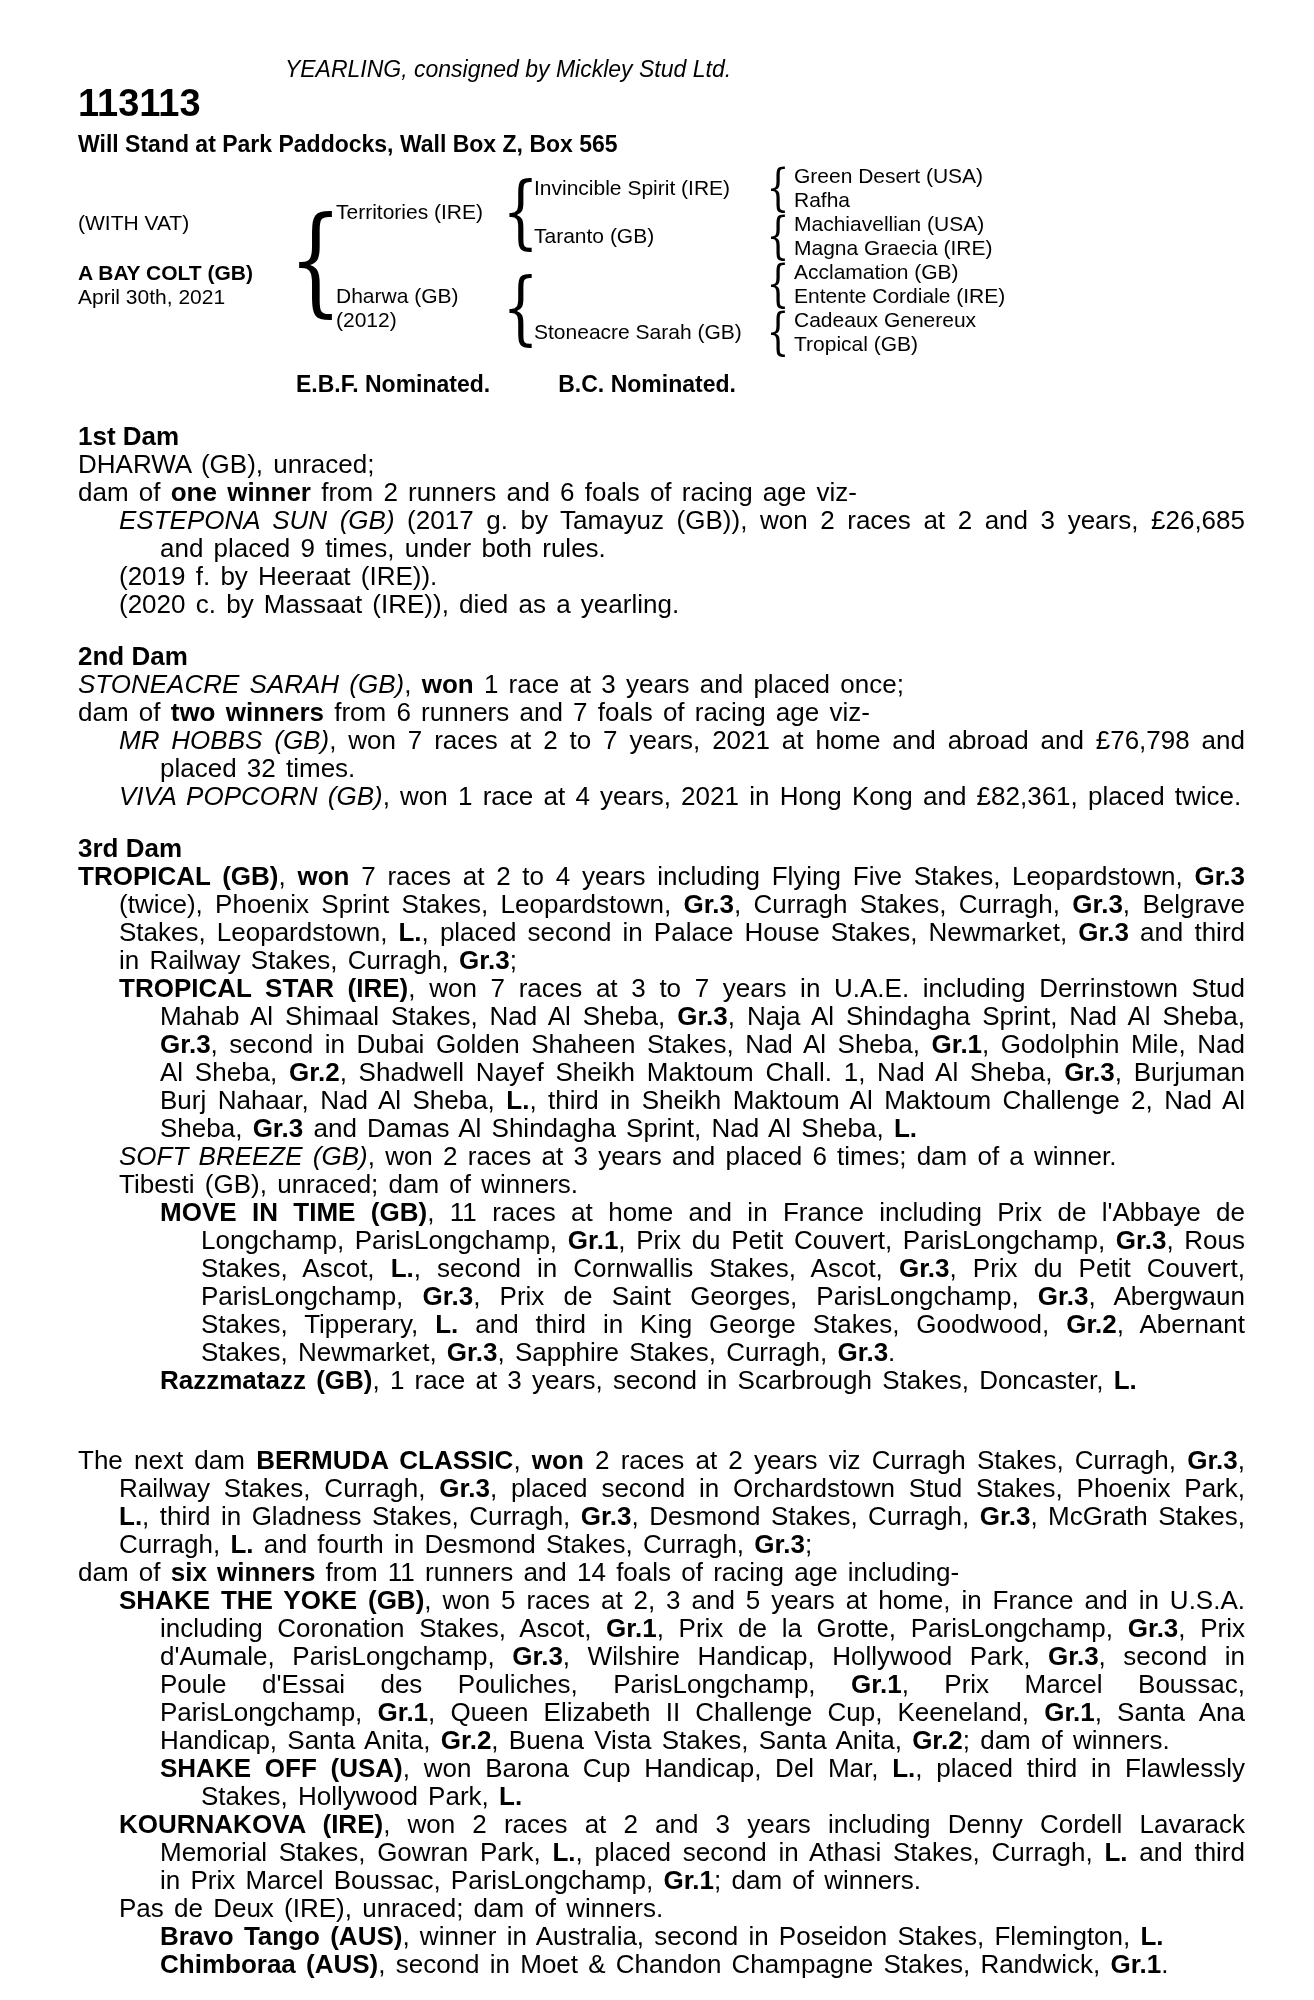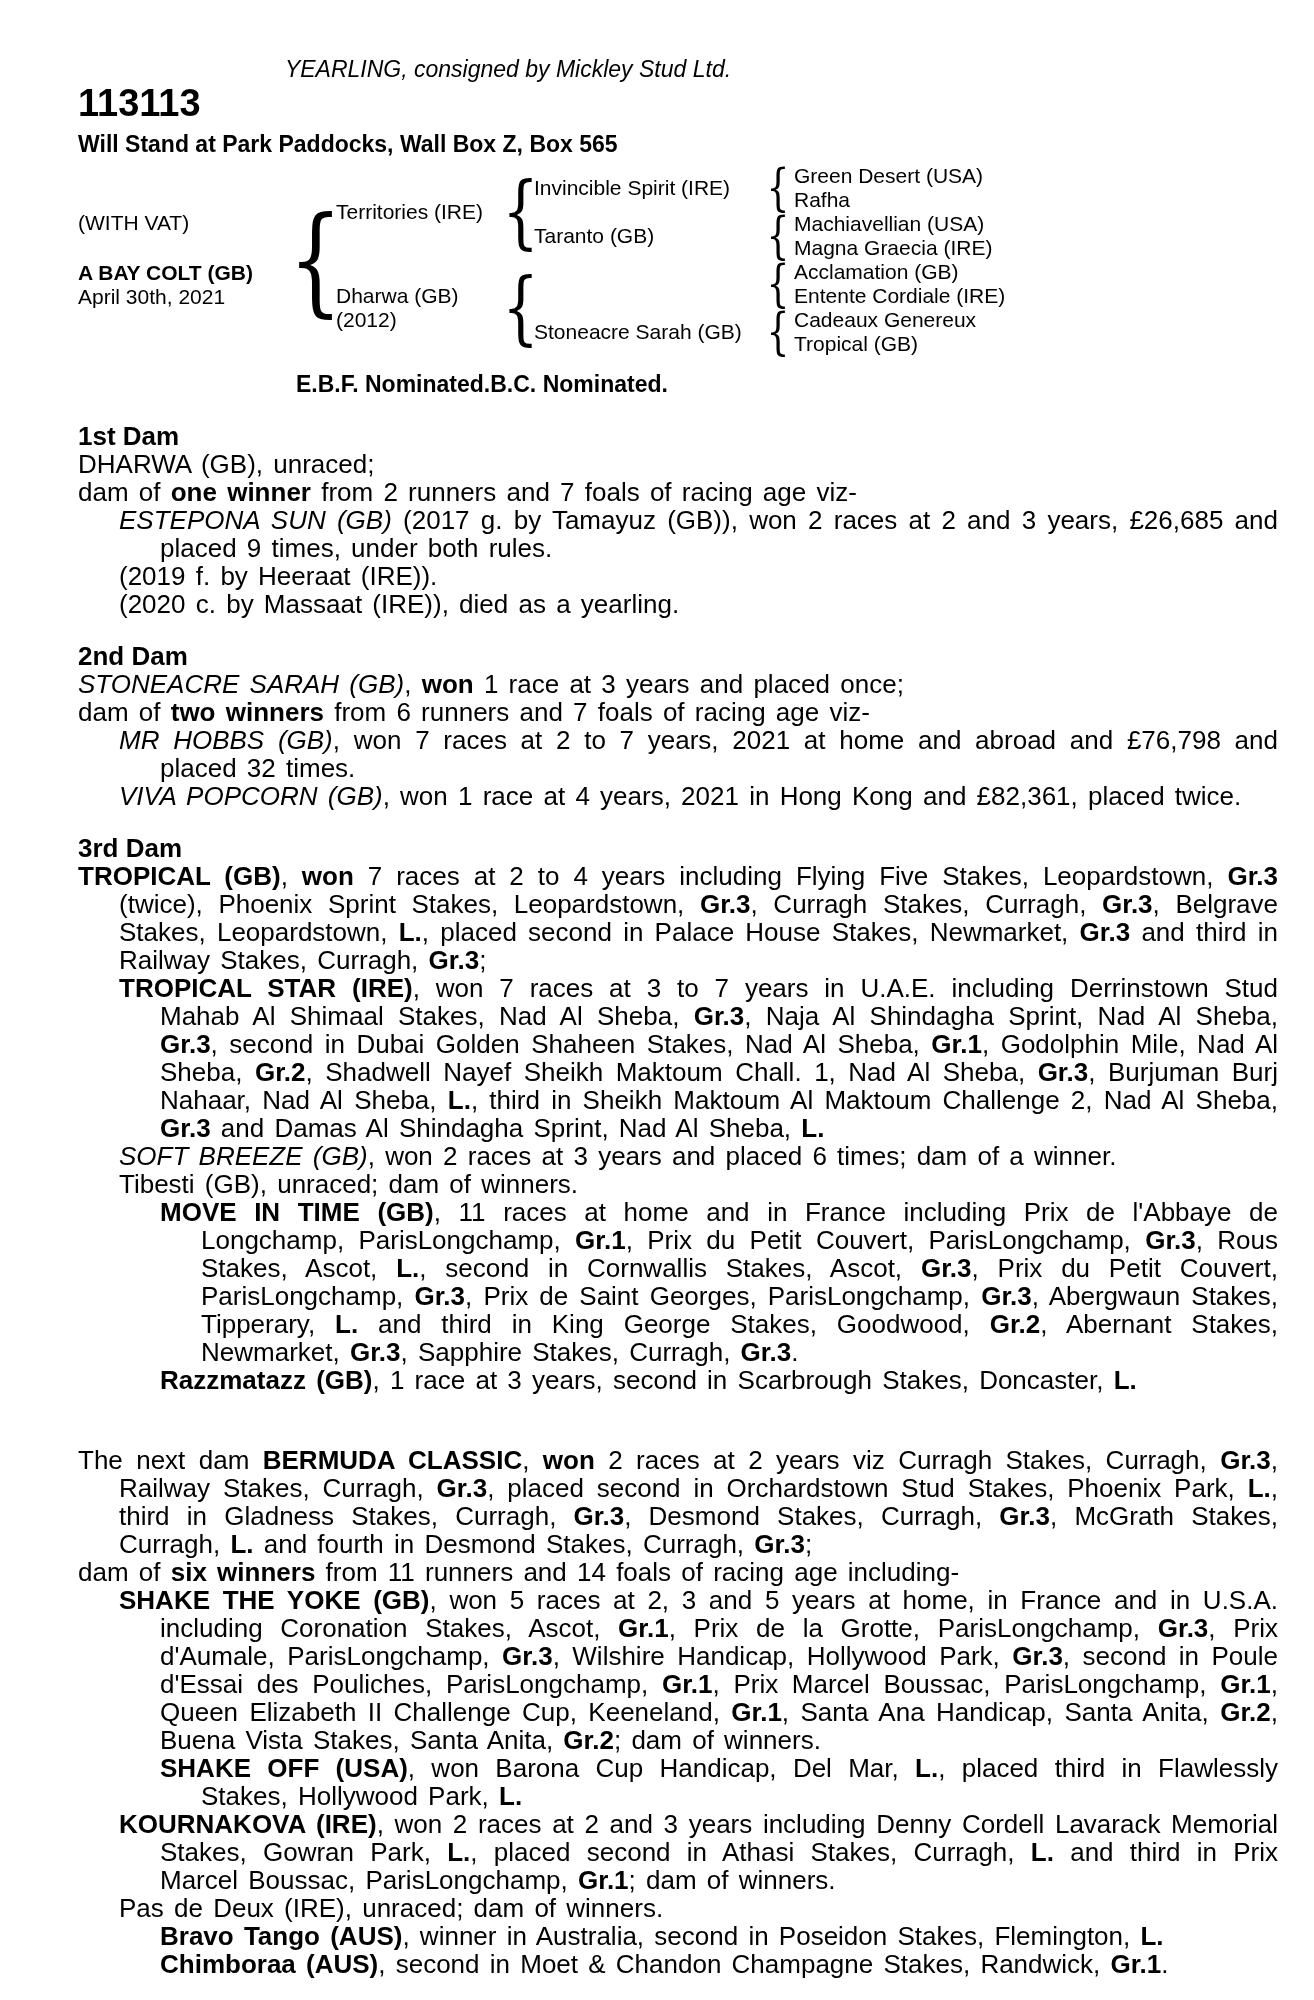--- a/index.html
+++ b/index.html
@@ -2,21 +2,21 @@
 <html><head>
 <meta charset="utf-8">
 <style>
   * { margin:0; padding:0; box-sizing:border-box; }
   html,body { background:#ffffff; }
   body {
     width:1314px; height:2000px; overflow:hidden;
     font-family:"Liberation Sans", sans-serif;
     color:#000;
   }
-  .page { padding:56px 36px 0 78px; }
+  .page { padding:56px 69px 0 78px; }
 
   .consignor {
     width:860px; text-align:center;
     font-style:italic; font-size:23px; line-height:26px;
   }
   .lot-row {
     display:flex; justify-content:flex-start;
     font-weight:bold; font-size:38px; line-height:38px; margin-top:2px;
   }
   .stand-line { font-weight:bold; font-size:23px; line-height:28px; margin-top:8px; }
@@ -40,21 +40,21 @@
     display:flex; align-items:center; justify-content:center;
     font-family:"DejaVu Serif", serif; line-height:1; overflow:visible;
   }
   .brace span { display:block; transform:scaleX(0.72); }
   .brace-main span { font-size:118px; }
   .brace-parent span { font-size:80px; }
   .brace-gp span { font-size:50px; }
   .pg-pair div { line-height:24px; }
 
   .nominations {
-    display:flex; padding-left:218px;
+    display:flex; gap:68px; padding-left:218px;
     font-weight:bold; font-size:23px; line-height:28px; margin-top:14px;
   }
 
   
   .body-text { margin-top:8px; font-size:26px; line-height:28px; }
   .dam-section { margin-top:24px; }
   .dam-section.no-heading { margin-top:52px; }
   .dam-heading { font-weight:bold; }
   .para { text-align:justify; word-spacing:3px; }
   .para.indent-0 { padding-left:41px; text-indent:-41px; }
@@ -148,21 +148,21 @@
 
   <div class="nominations">
     <span>E.B.F. Nominated.</span>
     <span>B.C. Nominated.</span>
   </div>
 
   <div class="body-text">
       <section class="dam-section">
         <div class="dam-heading">1st Dam</div>
         <div class="para indent-0"><span>DHARWA (GB), unraced;</span></div>
-        <div class="para indent-0"><span>dam of </span><span class="bold">one winner</span><span> from 2 runners and 7 foals of racing age viz-</span></div>
+        <div class="para indent-0"><span>dam of </span><span class="bold">one winner</span><span> from 2 runners and 6 foals of racing age viz-</span></div>
         <div class="para indent-1"><span class="italic">ESTEPONA SUN (GB)</span><span> (2017 g. by Tamayuz (GB)), won 2 races at 2 and 3 years, £26,685 and placed 9 times, under both rules.</span></div>
         <div class="para indent-1"><span>(2019 f. by Heeraat (IRE)).</span></div>
         <div class="para indent-1"><span>(2020 c. by Massaat (IRE)), died as a yearling.</span></div>
       </section>
       <section class="dam-section">
         <div class="dam-heading">2nd Dam</div>
         <div class="para indent-0"><span class="italic">STONEACRE SARAH (GB)</span><span>, </span><span class="bold">won</span><span> 1 race at 3 years and placed once;</span></div>
         <div class="para indent-0"><span>dam of </span><span class="bold">two winners</span><span> from 6 runners and 7 foals of racing age viz-</span></div>
         <div class="para indent-1"><span class="italic">MR HOBBS (GB)</span><span>, won 7 races at 2 to 7 years, 2021 at home and abroad and £76,798 and placed 32 times.</span></div>
         <div class="para indent-1"><span class="italic">VIVA POPCORN (GB)</span><span>, won 1 race at 4 years, 2021 in Hong Kong and £82,361, placed twice.</span></div>

